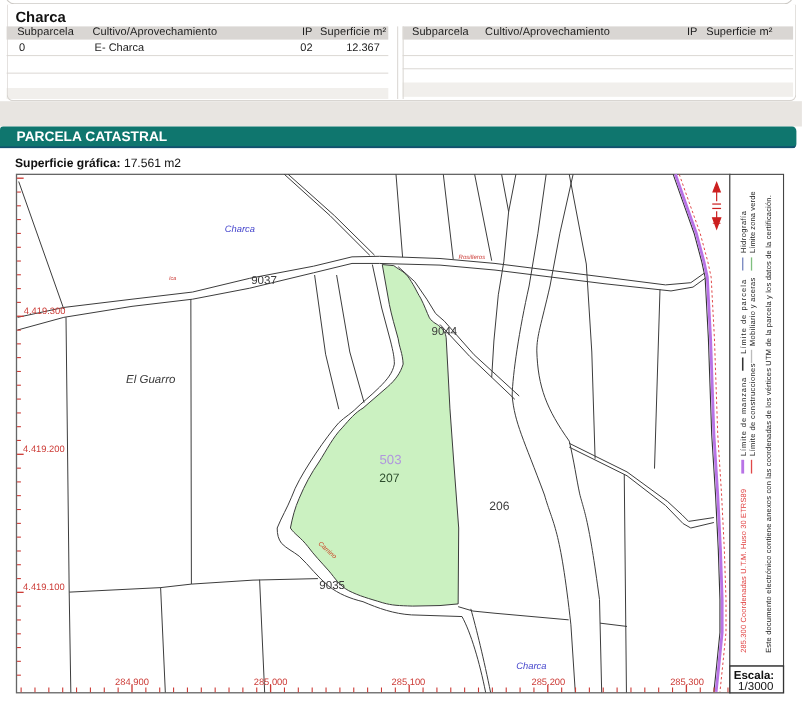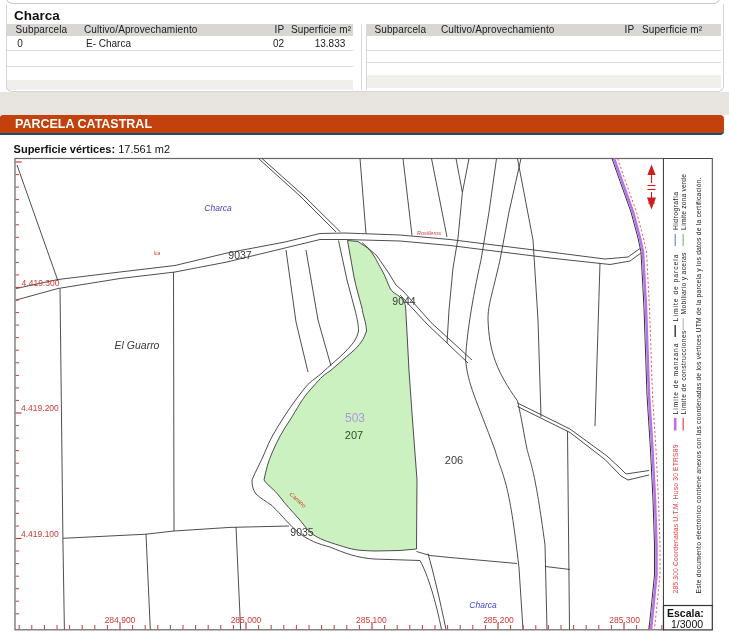--- a/index.html
+++ b/index.html
@@ -15,43 +15,43 @@
 
 <div class="abs" style="left:6px;top:23.5px;width:347px;height:12.5px;background:#d9d6d3">
   <div class="hc" style="left:9.6px">Subparcela</div>
   <div class="hc" style="left:78px">Cultivo/Aprovechamiento</div>
   <div class="hc" style="left:268.5px">IP</div>
   <div class="hc" style="left:285px">Superficie m²</div>
   </div>
 <div class="dc" style="left:17.2px;top:37.7px">0</div>
 <div class="dc" style="left:86px;top:37.7px">E- Charca</div>
 <div class="dc" style="left:273px;top:37.7px">02</div>
-<div class="dc" style="left:285.3px;top:37.7px;width:60px;text-align:right">13.833</div>
+<div class="dc" style="left:285.3px;top:37.7px;width:60px;text-align:right">12.367</div>
 <div class="abs" style="left:6px;top:50.4px;width:347px;border-top:1px solid #dedbd7"></div>
 <div class="abs" style="left:6px;top:65.8px;width:347px;border-top:1px solid #dedbd7"></div>
 <div class="abs" style="left:6px;top:80.2px;width:347px;height:9.8px;background:#f1efec"></div>
 
 <div class="abs" style="left:365.5px;top:23.5px;width:355.5px;height:12.5px;background:#d9d6d3">
   <div class="hc" style="left:9px">Subparcela</div>
   <div class="hc" style="left:75.5px">Cultivo/Aprovechamiento</div>
   <div class="hc" style="left:259px">IP</div>
   <div class="hc" style="left:276.5px">Superficie m²</div>
   </div>
 <div class="abs" style="left:365.5px;top:49.8px;width:355.5px;border-top:1px solid #dedbd7"></div>
 <div class="abs" style="left:365.5px;top:62.1px;width:355.5px;border-top:1px solid #dedbd7"></div>
 <div class="abs" style="left:365.5px;top:74.9px;width:355.5px;height:13.3px;background:#f1efec"></div>
 
 <div class="abs" style="left:5.5px;top:3.5px;width:716px;height:87px;border-left:1px solid #d8d5d1;border-right:1px solid #d8d5d1;border-bottom:1px solid #d8d5d1;border-radius:0 0 6px 6px"></div>
 <div class="abs" style="left:361.4px;top:24px;width:3.5px;height:66px;border-left:1px solid #dcd9d5;border-right:1px solid #dcd9d5"></div>
 
 <div class="abs" style="left:0;top:91.5px;width:729px;height:23px;background:#e8e5e1"></div>
 
-<div class="abs" style="left:0;top:114.5px;width:724px;height:18px;background:#c2410c;border-bottom:2.5px solid #12516f;border-radius:3px 4px 4px 0;color:#fff;font-size:12.5px;font-weight:bold;line-height:18px"><span style="padding-left:15px">PARCELA CATASTRAL</span></div>
-
-<div class="abs" style="left:13.6px;top:142.8px;font-size:11px;color:#111"><b>Superficie vértices:</b> 17.561 m2</div>
+<div class="abs" style="left:0;top:114.5px;width:724px;height:18px;background:#0f766e;border-bottom:2.5px solid #12516f;border-radius:3px 4px 4px 0;color:#fff;font-size:12.5px;font-weight:bold;line-height:18px"><span style="padding-left:15px">PARCELA CATASTRAL</span></div>
+
+<div class="abs" style="left:13.6px;top:142.8px;font-size:11px;color:#111"><b>Superficie gráfica:</b> 17.561 m2</div>
 <svg xmlns="http://www.w3.org/2000/svg" width="729" height="639" viewBox="0 0 729 639" style="position:absolute;left:0;top:0" font-family="'Liberation Sans',sans-serif">
 <rect x="15" y="158.5" width="648.5" height="471.3" fill="#fff" stroke="#666" stroke-width="1.2"></rect>
 
 <path d="M347.5,240.5 L358,241.5 C364,246 368,247 372,253 C378,262 378,264 382.4,271 C386,278 388,284 390.4,289 C394,294 397,294 400,297 C404,301 405,303 405.6,307 L407.4,340 L409,371 L412.5,420 L417,480 L416.5,549 L400,550.5 L375,551 C362,550.5 357,550.5 348,548 C335,544 327,542 317,537 C308,532 305,526 299,519 C291,510 286,505 280,497 C273,488 268,486 264,480 C266,470 268,462 272,453 C277,441 283,430 290,420 C297,409 303,397 311,389 C318,381 323,375 330,371 L352,352 C360,345 364,339 366.5,331 C366,321 363,316 362,308 C359,297 356,287 354,277 Z" fill="#cbf1c1" stroke="#3a3a3a" stroke-width="0.9"></path>
 <path d="M338.5,240.5 L347,280 L355,310 C357.5,320 358.5,325 358.5,331 C357,339 352,345 345,352 C337,360 329,366 322,373 C315,379 309,382 304,389 C296,399 289,409 282,420 C275,431 269,441 265,452 C261,462 256,470 252,480 C252,486 253,490 256,494 C261,499 266,501 272,505.6 C281,514 289,525 299,533 C308,540 318,544 330,547 C344,553 358,558 374,559 L420,560.5 C428,575 436,602 441.5,629.5" fill="none" stroke="#3a3a3a" stroke-width="0.9"></path>
 <path d="M16,288.5 L58,279.5 L120,272 L175,265.5 L227,253 L285,242 L320,233.5 L345,233 L400,235 L450,239.5 L550,252 L605,259 L628,257 L640,248.5" fill="none" stroke="#3a3a3a" stroke-width="0.9"></path>
 <path d="M16,300 L58,288.5 L120,278.5 L175,272 L227,262 L285,248 L320,239.5 L345,239.5 L400,241 L450,245.5 L550,258 L610,264.5 L630,261 L641,253" fill="none" stroke="#3a3a3a" stroke-width="0.9"></path>
 <path d="M258.5,158.5 L300,196 L336,232" fill="none" stroke="#3a3a3a" stroke-width="0.9"></path>
 <path d="M262,158.5 L304,196 L340.5,232" fill="none" stroke="#3a3a3a" stroke-width="0.9"></path>
 <path d="M17,165 L58,281" fill="none" stroke="#3a3a3a" stroke-width="0.9"></path>

